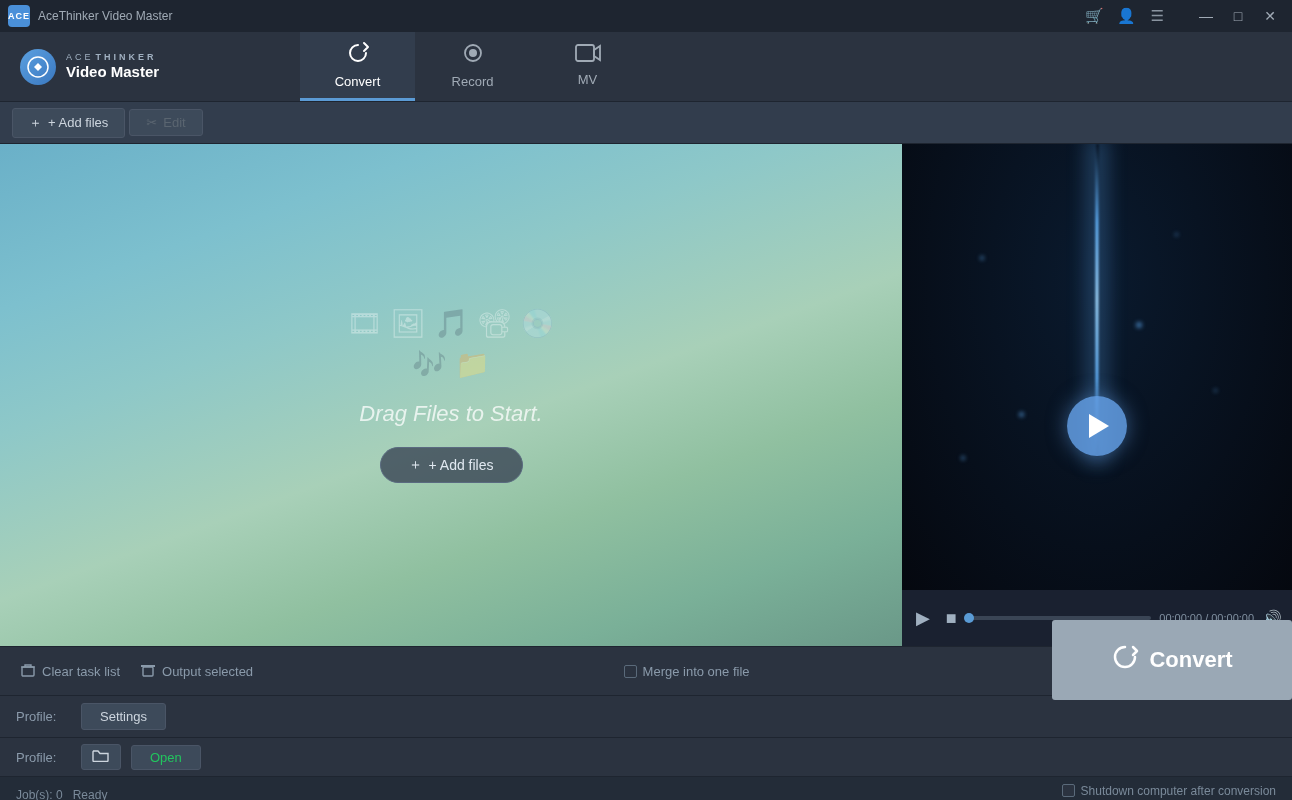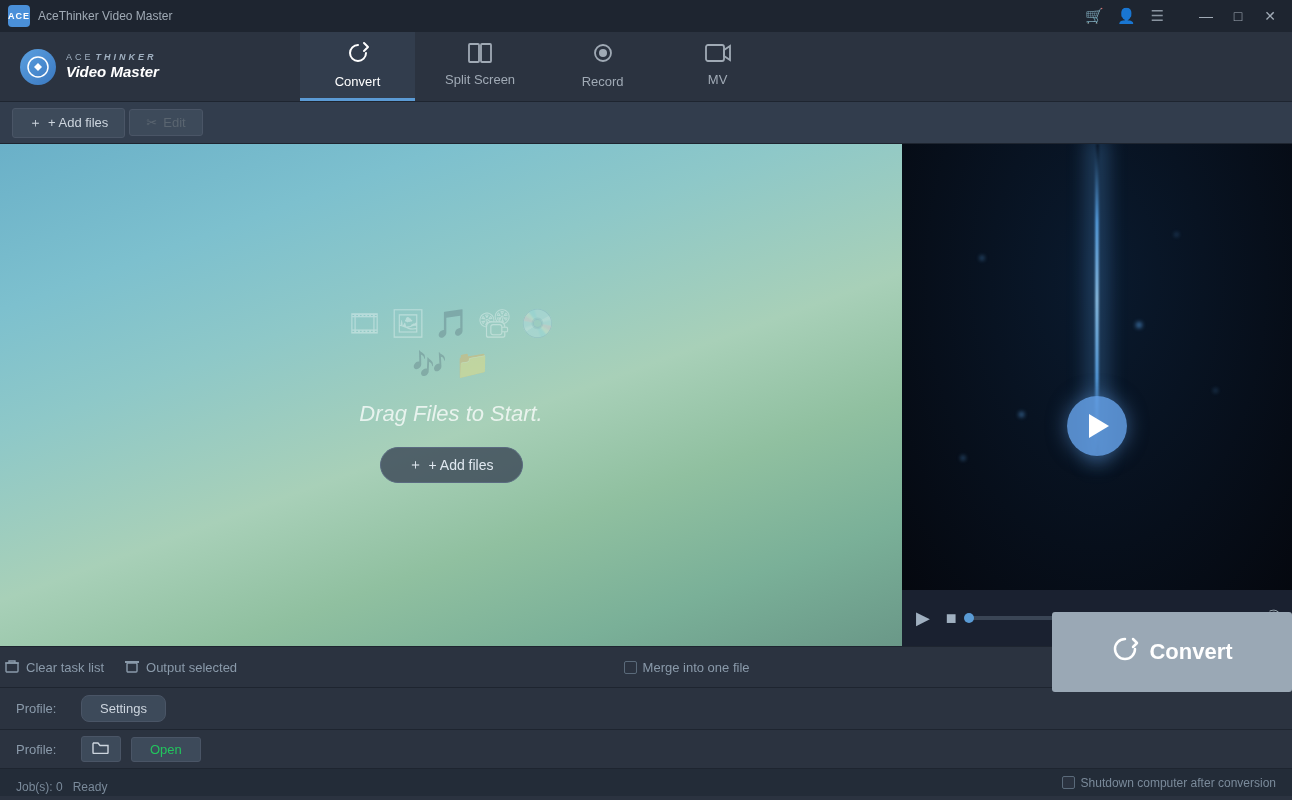--- a/index.html
+++ b/index.html
@@ -95,21 +95,21 @@
       display: flex;
       align-items: center;
       justify-content: center;
       font-weight: bold;
       font-size: 11px;
       color: white;
     }
     #logo-text-block { line-height: 1.2; }
     #logo-ace { font-size: 9px; color: #a0b0c0; letter-spacing: 2px; text-transform: uppercase; }
     #logo-thinker { font-size: 16px; color: white; font-weight: 600; }
-    #logo-sub { font-size: 11px; color: #a0b0c0; font-style: italic; }
+    #logo-sub { font-size: 11px; color: #a0b0c0; }
     .nav-tab {
       display: flex;
       flex-direction: column;
       align-items: center;
       justify-content: center;
       padding: 0 30px;
       cursor: pointer;
       border-bottom: 3px solid transparent;
       gap: 4px;
       color: #a0aab5;
@@ -300,22 +300,22 @@
 
     
     #bottom-section {
       background: #2b3340;
     }
 
     
     #taskbar {
       display: flex;
       align-items: center;
-      height: 42px;
-      padding: 0 4px;
+      height: 50px;
+      padding: 0 20px;
       gap: 20px;
       border-top: 1px solid #1e2530;
       border-bottom: 1px solid #1e2530;
     }
     .task-action {
       display: flex;
       align-items: center;
       gap: 6px;
       color: #8a9aaa;
       font-size: 13px;
@@ -385,21 +385,21 @@
       right: 10px;
       top: 50%;
       transform: translateY(-50%);
       color: #8a9aaa;
       pointer-events: none;
     }
     #settings-btn {
       padding: 5px 18px;
       background: #3d4a5a;
       border: 1px solid #4a5566;
-      border-radius: 8px;
+      border-radius: 3px;
       color: #cdd5de;
       font-size: 13px;
       cursor: pointer;
       white-space: nowrap;
     }
 
     #output-row {
       display: flex;
       align-items: center;
       height: 38px;
@@ -508,45 +508,36 @@
   <div id="logo-section">
     <div id="logo-circle">
       <svg width="22" height="22" viewBox="0 0 22 22">
           <circle cx="11" cy="11" r="10" fill="none" stroke="white" stroke-width="1.5"></circle>
           <path d="M7 11 L11 7 L15 11 L11 15 Z" fill="white"></path>
         </svg>
     </div>
     <div id="logo-text-block">
       <div style="display:flex;gap:2px;align-items:baseline;">
         <span id="logo-ace" style="font-size:9px;color:#a0b0c0;letter-spacing:3px;text-transform:uppercase;">ACE</span>
-        <span id="logo-thinker" style="font-size:9px;color:#a0b0c0;letter-spacing:3px;text-transform:uppercase;font-style:italic;">THINKER</span>
+        <span id="logo-thinker" style="font-size:9px;color:#a0b0c0;letter-spacing:3px;text-transform:uppercase;">THINKER</span>
       </div>
       <div id="logo-sub" style="font-size:15px;color:white;font-weight:600;">Video Master</div>
     </div>
   </div>
 
   <div class="nav-tab active">
     <span class="tab-icon">
       <svg width="24" height="24" viewBox="0 0 24 24" fill="none">
           <path d="M20 12A8 8 0 1 1 12 4" stroke="white" stroke-width="2" stroke-linecap="round"></path>
           <polyline points="18,2 22,6 18,10" stroke="white" stroke-width="2" stroke-linecap="round" stroke-linejoin="round"></polyline>
         </svg>
     </span>
     <span>Convert</span>
   </div>
 
-  <div class="nav-tab">
-    <span class="tab-icon">
-      <svg width="24" height="20" viewBox="0 0 24 20" fill="none">
-          <rect x="1" y="1" width="10" height="18" rx="1" stroke="#a0aab5" stroke-width="1.8"></rect>
-          <rect x="13" y="1" width="10" height="18" rx="1" stroke="#a0aab5" stroke-width="1.8"></rect>
-        </svg>
-    </span>
-    <span>Split Screen</span>
-  </div>
 
   <div class="nav-tab">
     <span class="tab-icon">
       <svg width="24" height="24" viewBox="0 0 24 24" fill="none">
           <circle cx="12" cy="12" r="8" stroke="#a0aab5" stroke-width="1.8"></circle>
           <circle cx="12" cy="12" r="4" fill="#a0aab5"></circle>
         </svg>
     </span>
     <span>Record</span>
   </div>

